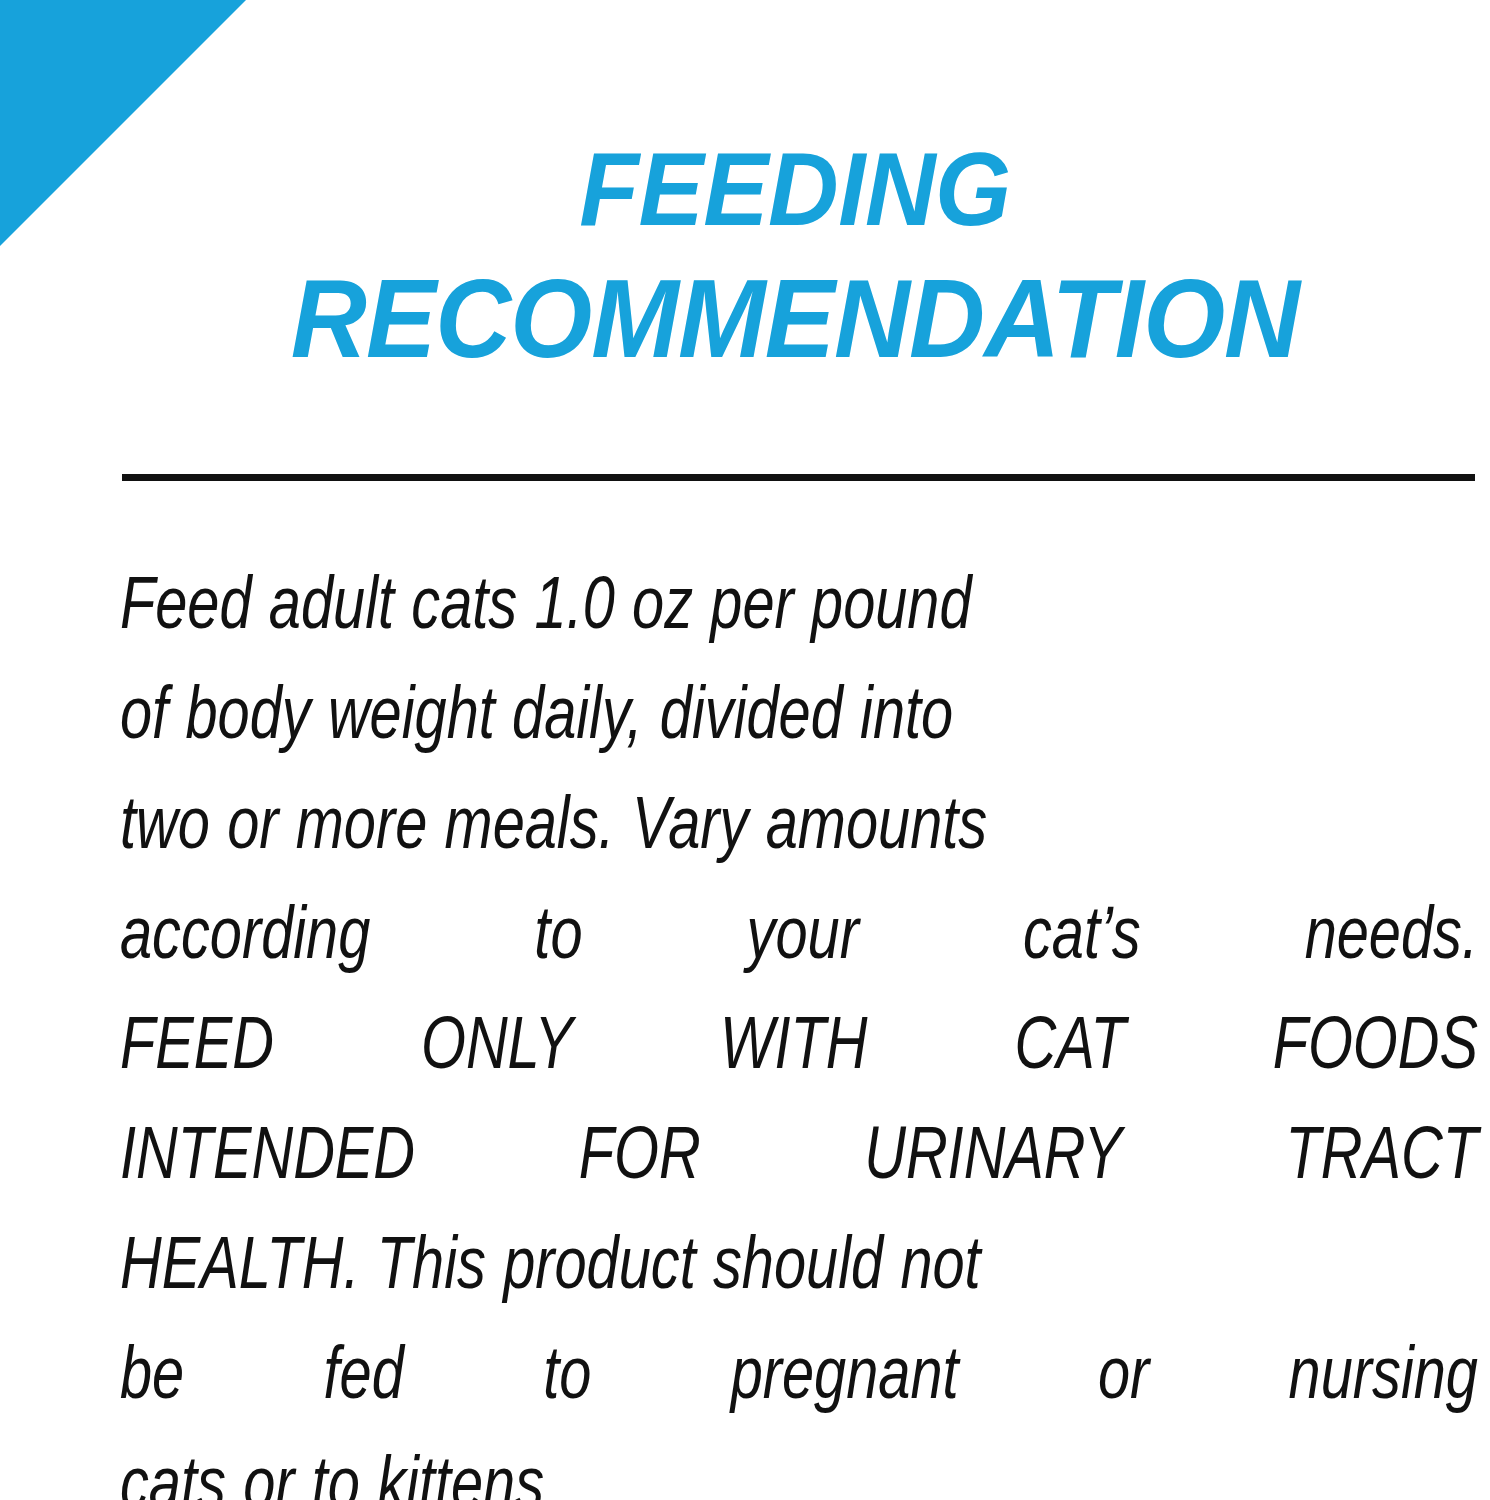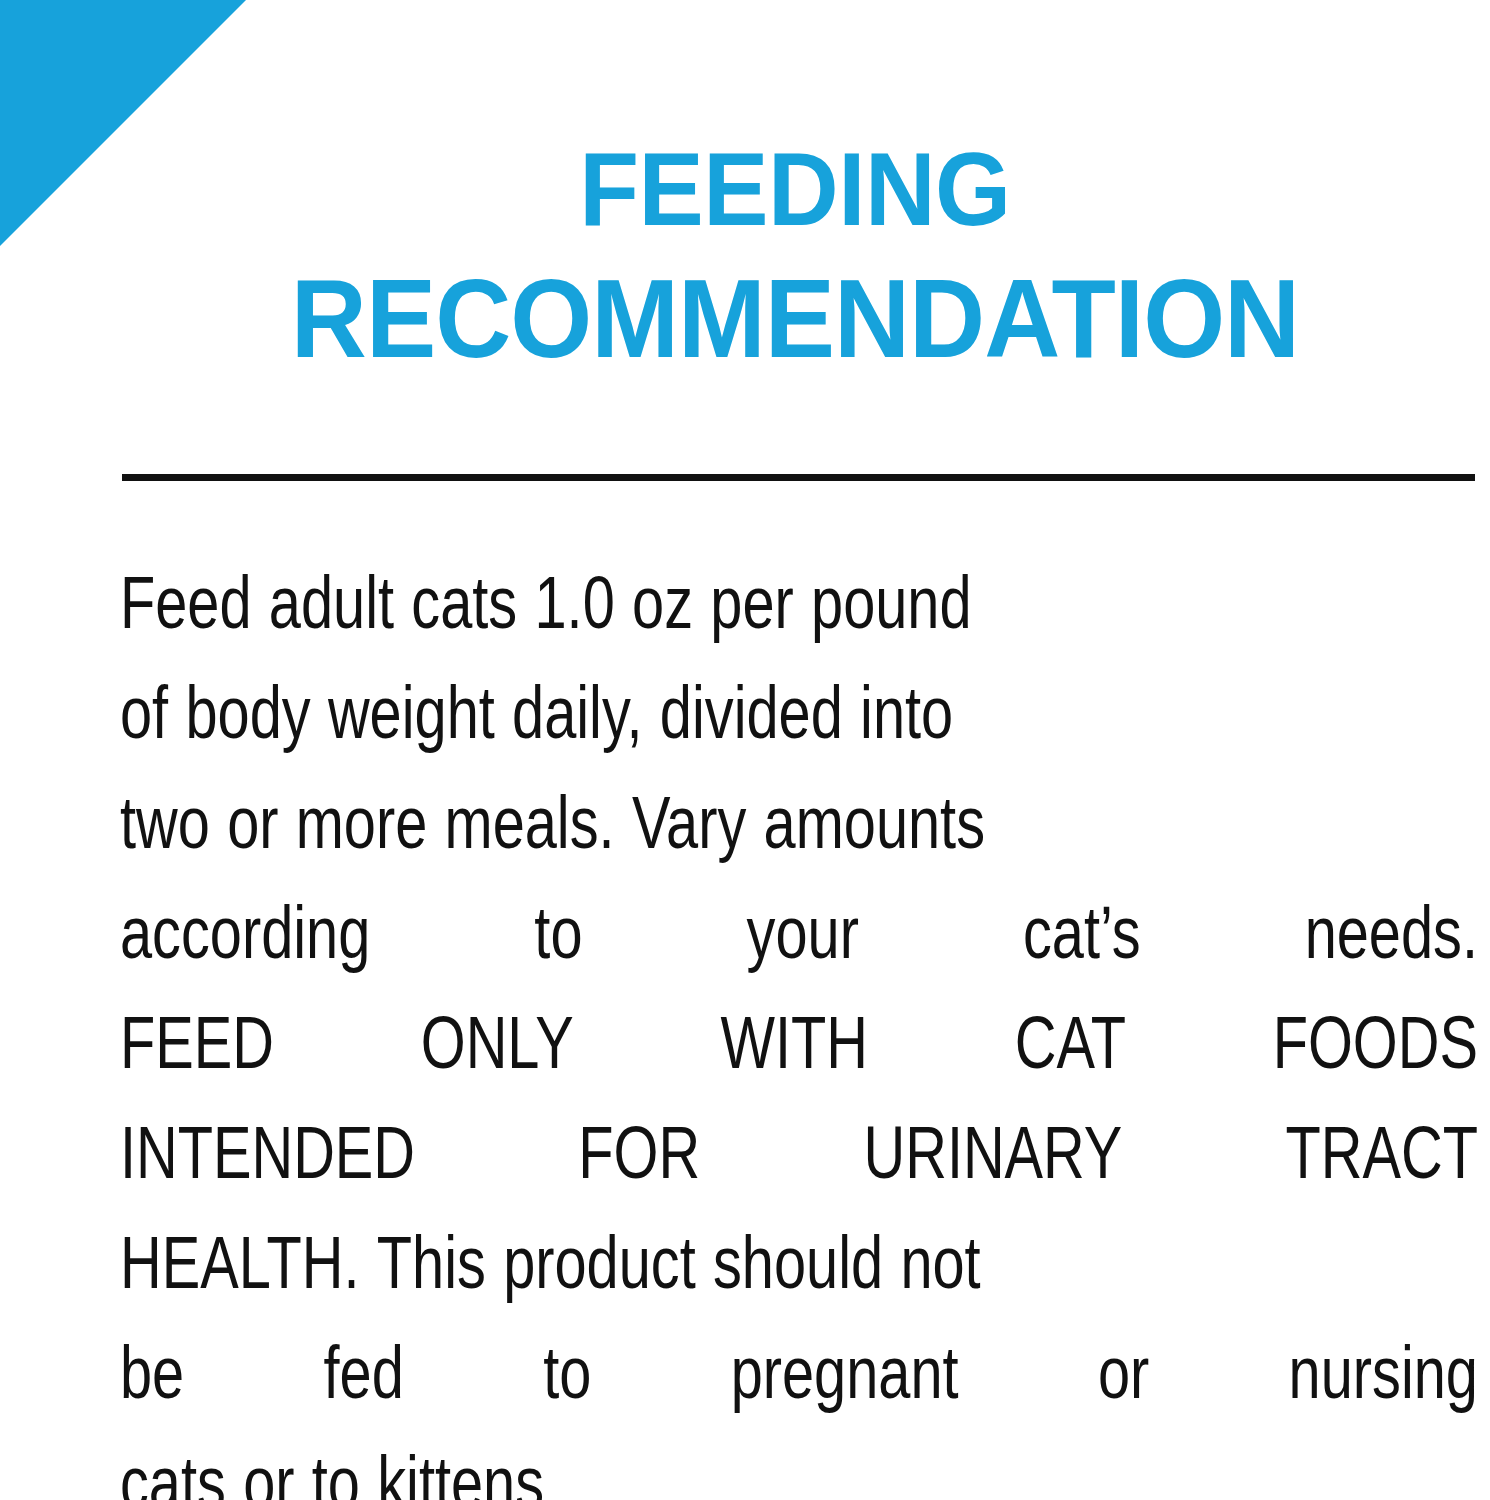--- a/index.html
+++ b/index.html
@@ -10,20 +10,21 @@
   body {
     font-family: "Liberation Sans", "DejaVu Sans", sans-serif;
   }
 
   .page {
     position: relative;
     width: 1490px;
     height: 1500px;
     background: #ffffff;
     overflow: hidden;
+    font-style: italic;
   }
 
   
   .corner-triangle {
     position: absolute;
     top: 0;
     left: 0;
     width: 0;
     height: 0;
     border-top: 246px solid #17a2db;

